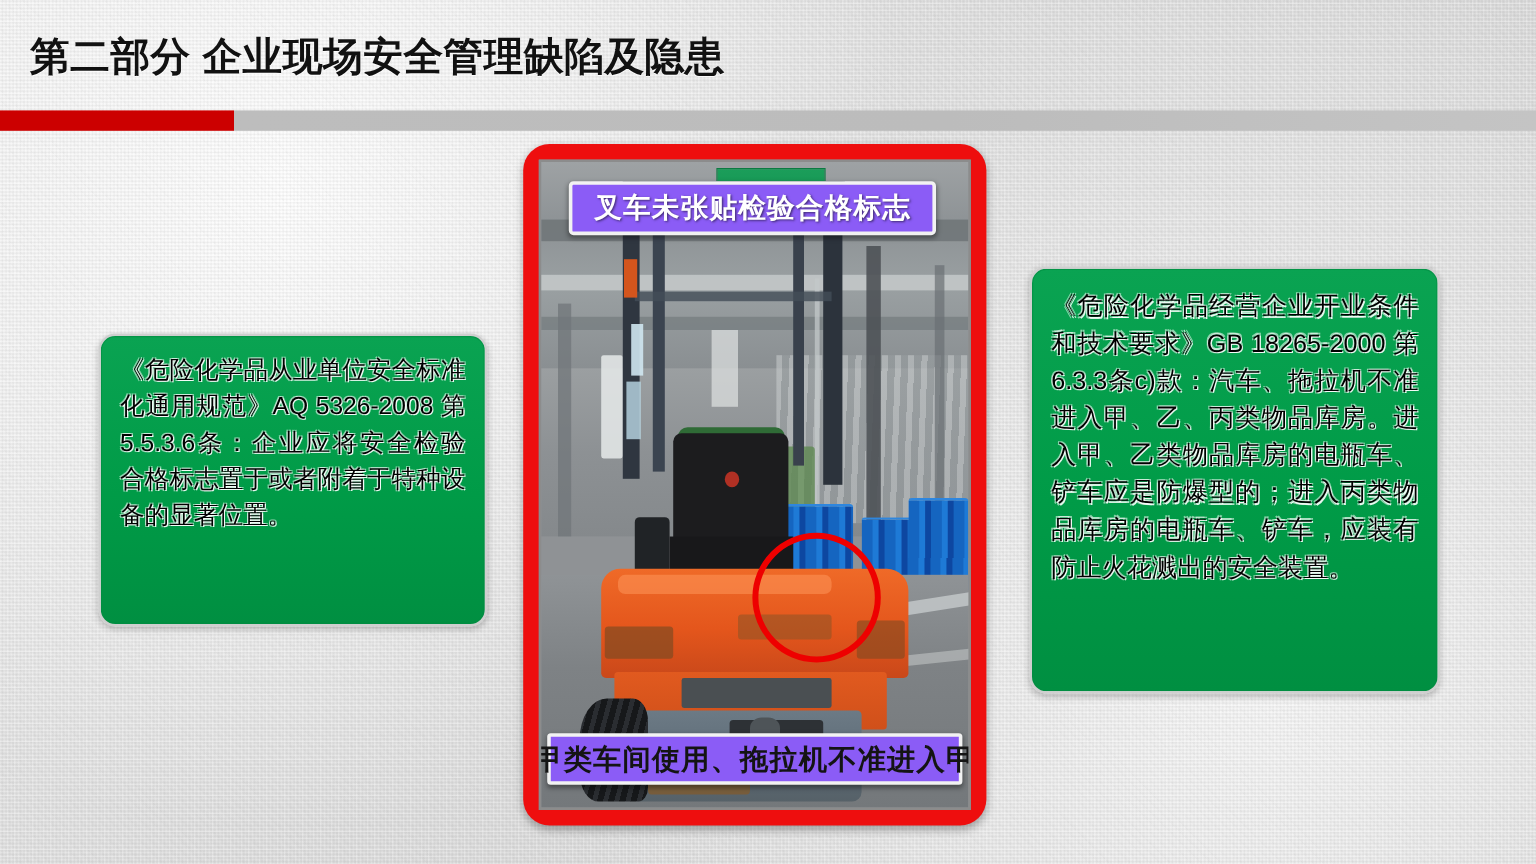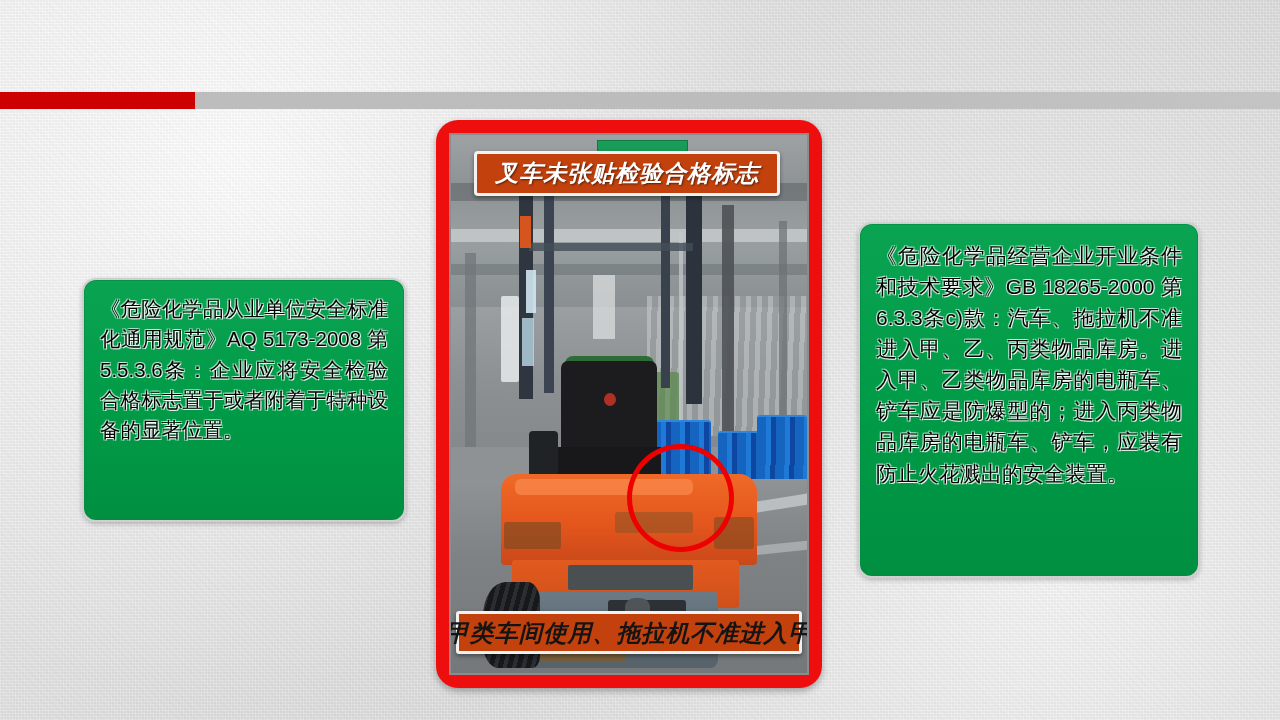--- a/index.html
+++ b/index.html
@@ -179,54 +179,54 @@
   
   #annot-circle{
     left:49.5%;top:57.5%;width:30%;height:20%;
     border:5px solid #ee0000;border-radius:50%;
     box-sizing:border-box;background:transparent;
   }
 
   
   .caption{
     position:absolute;
-    background:#c2410c;
+    background:#8b5cf6;
     border:3px solid #f2f2f2;
     box-sizing:border-box;
     display:flex;align-items:center;justify-content:center;
     font-weight:bold;white-space:nowrap;
     box-shadow:0 2px 4px rgba(0,0,0,.4);
-    font-style:italic;
   }
   #caption-top{
     left:6.5%;top:3%;width:86%;height:8.3%;
     border-radius:4px;
     color:#ffffff;font-size:23px;letter-spacing:1px;
     text-shadow:1px 1px 2px rgba(0,0,0,.55);
   }
   #caption-bottom{
     left:1.5%;top:88.5%;width:97%;height:8%;
     border-radius:3px;
     color:#141414;font-size:23.5px;letter-spacing:1px;
   }
 </style>
 </head>
 <body>
 
 <div id="slide">
   <div id="noise"></div>
 
+  <div id="page-title">第二部分  企业现场安全管理缺陷及隐患</div>
 
   <div id="divider">
     <div id="divider-red"></div>
     <div id="divider-gray"></div>
   </div>
 
   <div id="note-left" class="note-box">
-    <span class="note-text">《危险化学品从业单位安全标准化通用规范》AQ 5173-2008 第5.5.3.6条：企业应将安全检验合格标志置于或者附着于特种设备的显著位置。</span>
+    <span class="note-text">《危险化学品从业单位安全标准化通用规范》AQ 5326-2008 第5.5.3.6条：企业应将安全检验合格标志置于或者附着于特种设备的显著位置。</span>
   </div>
 
   <div id="note-right" class="note-box">
     <span class="note-text">《危险化学品经营企业开业条件和技术要求》GB 18265-2000  第6.3.3条c)款：汽车、拖拉机不准进入甲、乙、丙类物品库房。进入甲、乙类物品库房的电瓶车、铲车应是防爆型的；进入丙类物品库房的电瓶车、铲车，应装有防止火花溅出的安全装置。</span>
   </div>
 
   <div id="photo-frame">
     <div id="photo-inner">
 
       <div id="photo">

